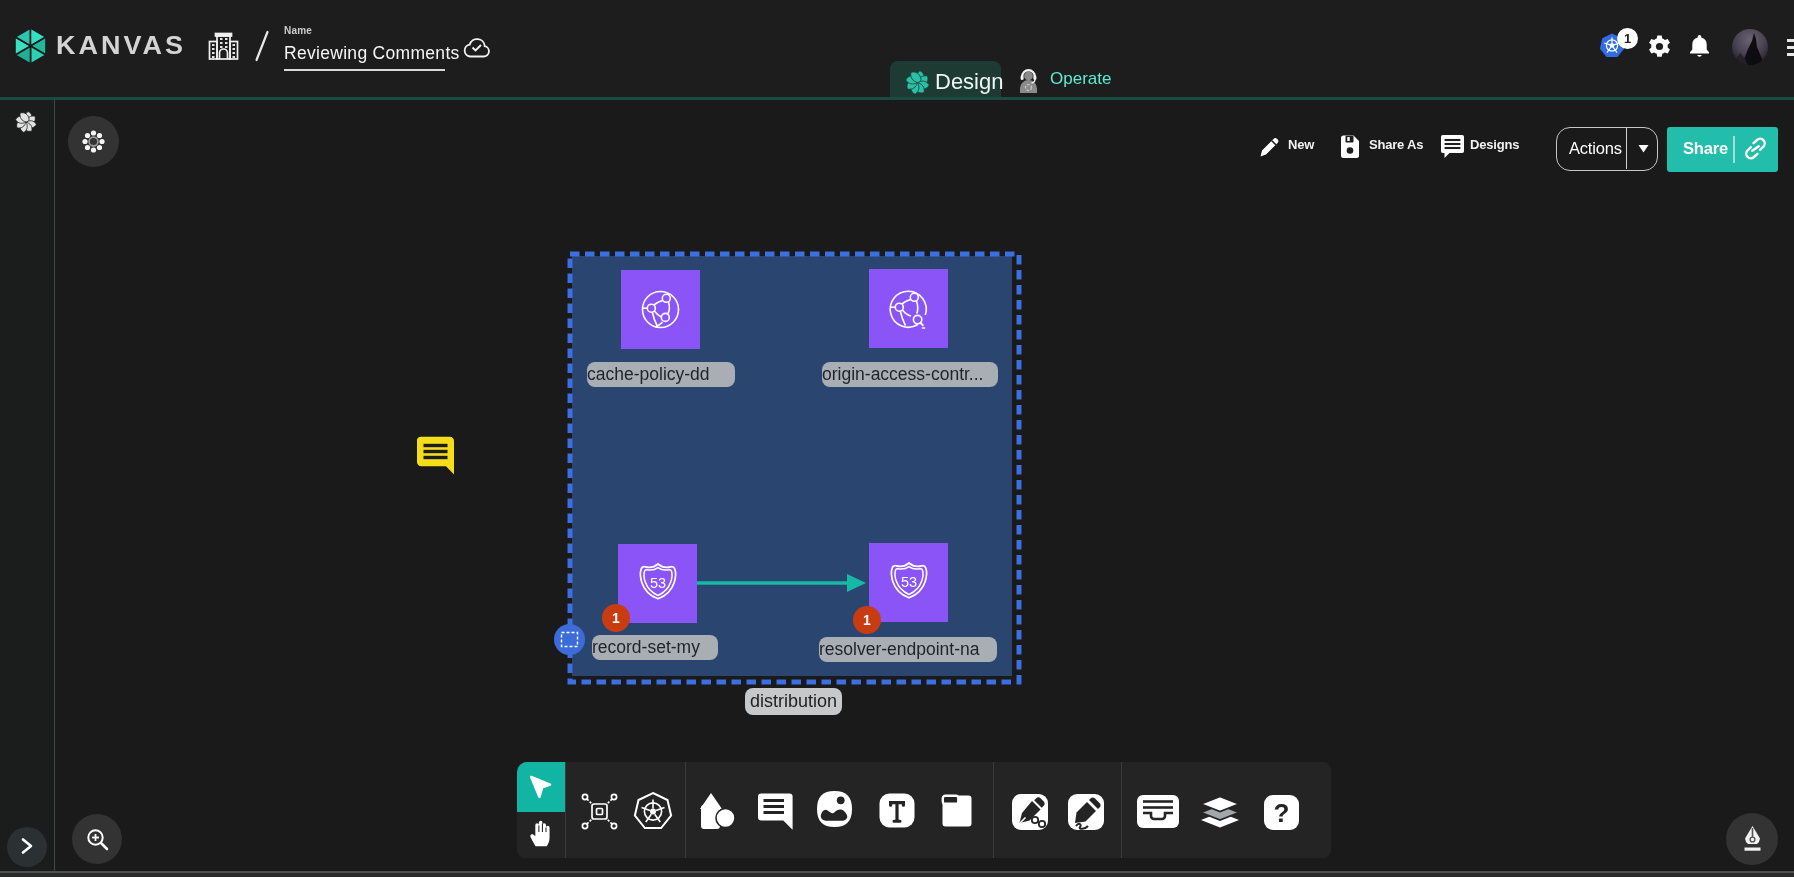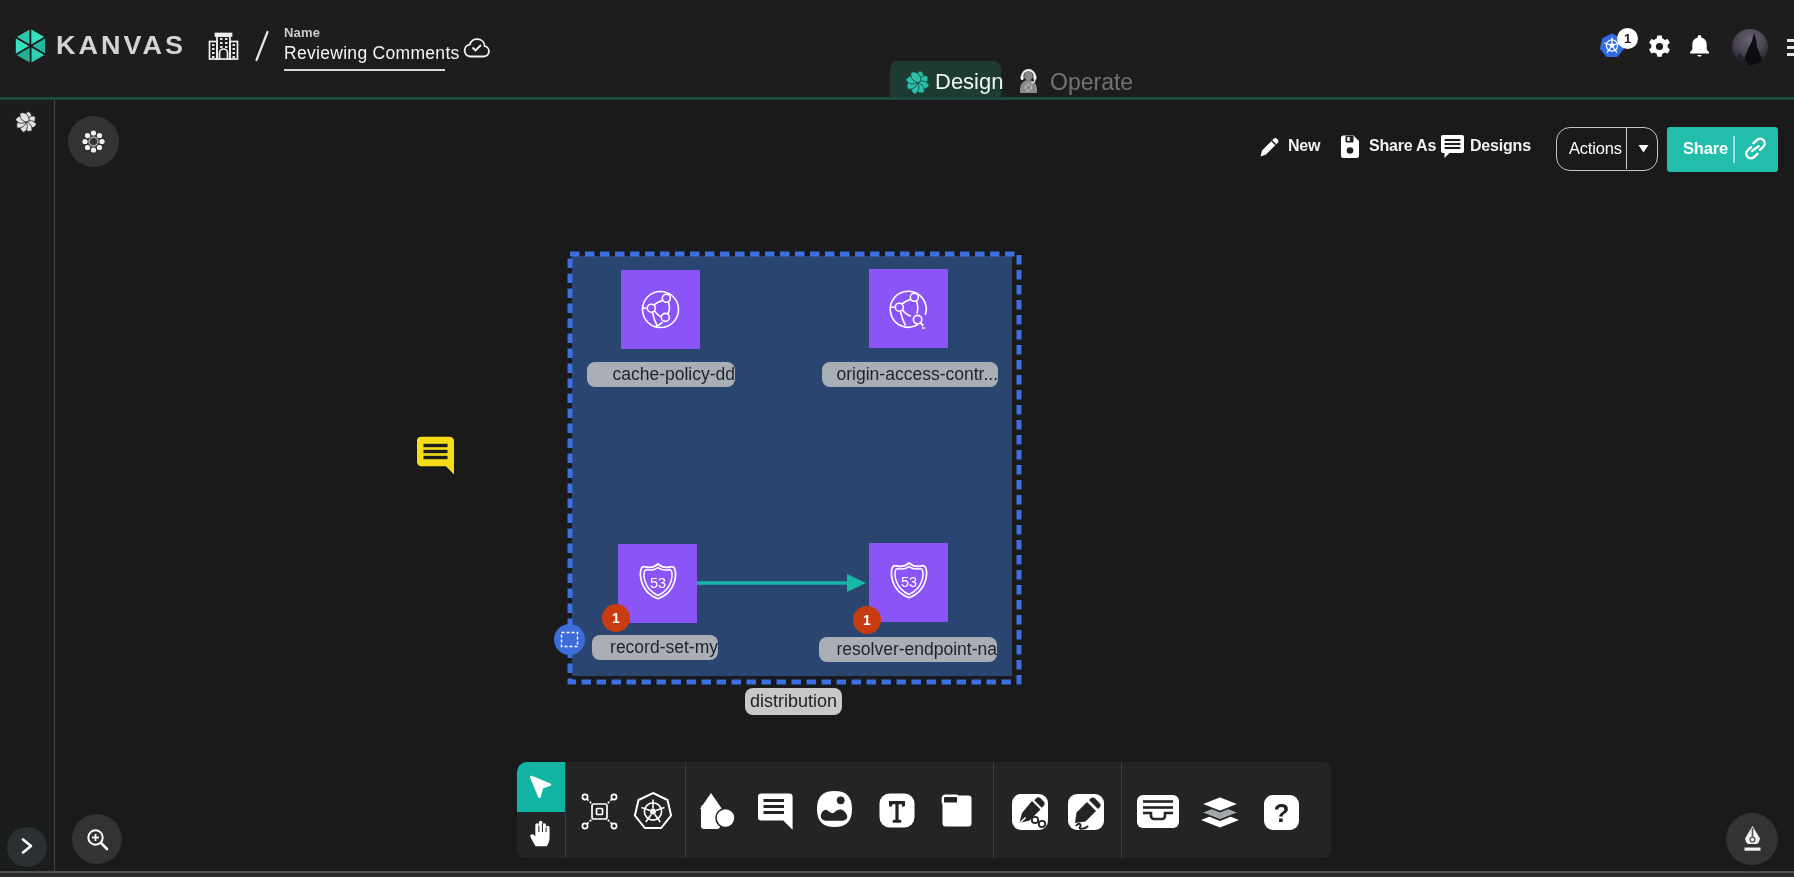--- a/index.html
+++ b/index.html
@@ -7,58 +7,58 @@
     font-family:"Liberation Sans", sans-serif; }
   #app { position:relative; width:1614px; height:877px; }
   .abs { position:absolute; }
   
   #header { position:absolute; left:0; top:0; width:1794px; height:97px;
     background:#1c1d1c; }
   #hdrline { position:absolute; left:0; top:97px; width:1794px; height:3px;
     background:#1b4a40; }
   #kanvastext { position:absolute; left:56px; top:30px; font-size:27px; font-weight:bold;
     letter-spacing:3px; color:#d4d4d4; transform:scaleY(0.96); }
-  #namelabel { position:absolute; left:284px; top:25px; font-size:13px; color:#cccccc;
+  #namelabel { position:absolute; left:284px; top:25px; font-size:10px; color:#cccccc;
     font-weight:bold; letter-spacing:.2px;}
   #namefield { position:absolute; left:284px; top:43px; font-size:17.5px; color:#f5f5f5;
     letter-spacing:.3px; }
   #nameunder { position:absolute; left:284px; top:69px; width:161px; height:1.6px;
     background:#d8d8d8; }
   #designtab { position:absolute; left:890px; top:61px; width:111px; height:36px;
     background:#1e3b33; border-radius:8px 8px 0 0; }
   #designtab span { position:absolute; left:45px; top:8px; font-size:22px; color:#eef7f3; }
-  #operatetab span { position:absolute; left:1050px; top:69px; font-size:23px; color:#737373; }
+  #operatetab span { position:absolute; left:1050px; top:69px; font-size:17px; color:#5eead4; }
   #kbadge { position:absolute; left:1617px; top:28px; width:21px; height:21px; border-radius:50%;
     background:#fff; color:#1c1d1c; font-size:13px; font-weight:bold; text-align:center;
     line-height:21px; }
   #avatar { position:absolute; left:1732px; top:29px; width:36px; height:36px; border-radius:50%;
     overflow:hidden; }
   #burger div { position:absolute; width:14px; height:3.2px; background:#e8e8e8; left:1787px; }
   
   #sidebar { position:absolute; left:0; top:100px; width:55px; height:771px;
     background:#1b1c1c; border-right:1px solid #454545; }
   #chev { position:absolute; left:7px; top:827px; width:40px; height:40px; border-radius:50%;
     background:#2b3132; }
   
   .fab { position:absolute; border-radius:50%; background:#323332; }
   
-  .trtxt { position:absolute; font-size:16px; color:#f2f2f2; font-weight:600; letter-spacing:-0.2px; }
+  .trtxt { position:absolute; font-size:13px; color:#f2f2f2; font-weight:600; letter-spacing:-0.2px; }
   #actionsbtn { position:absolute; left:1556px; top:127px; width:102px; height:44px;
     border:1.3px solid #c6c6c6; border-radius:14px; }
   #actionsbtn .sep { position:absolute; left:69px; top:0px; width:1px; height:41px; background:#cfcfcf; }
   #actionsbtn span { position:absolute; left:12px; top:11px; font-size:16.5px; color:#fff; letter-spacing:-0.2px; }
   #sharebtn { position:absolute; left:1667px; top:127px; width:111px; height:45px;
     background:#23bdab; border-radius:3px; }
   #sharebtn .sep { position:absolute; left:66px; top:9px; width:1.5px; height:27px; background:rgba(255,255,255,.55); }
   #sharebtn span { position:absolute; left:16px; top:12px; font-size:16.5px; color:#fff; font-weight:bold; letter-spacing:-0.2px; }
   
   #bluerect { position:absolute; left:572px; top:256px; width:440px; height:420px; background:#2a4670; }
   .node { position:absolute; width:79px; height:79px; background:#8b54f6; }
   .nlabel { position:absolute; height:25px; background:#a9aeb4; border-radius:8px;
-    color:#1d232b; font-size:17.5px; text-align:right; white-space:nowrap; line-height:25px; }
+    color:#1d232b; font-size:17.5px; text-align:left; white-space:nowrap; line-height:25px; }
   .badge { position:absolute; width:28px; height:28px; border-radius:50%; background:#c93c12;
     color:#fff; font-size:14px; font-weight:bold; text-align:center; line-height:28px; }
   #distlabel { position:absolute; left:745px; top:688px; width:97px; height:27px;
     background:#c6c8c9; border-radius:8px; color:#1f1f1f; font-size:18px; text-align:center;
     line-height:27px; }
   
   #btoolbar { position:absolute; left:517px; top:762px; width:814px; height:96px;
     background:#232423; border-radius:8px; }
   #btoolbar .vsep { position:absolute; top:0; width:1px; height:96px; background:#3b3b3b; }
   #curtile { position:absolute; left:0; top:0; width:47.5px; height:50px; background:#12b5a4;

